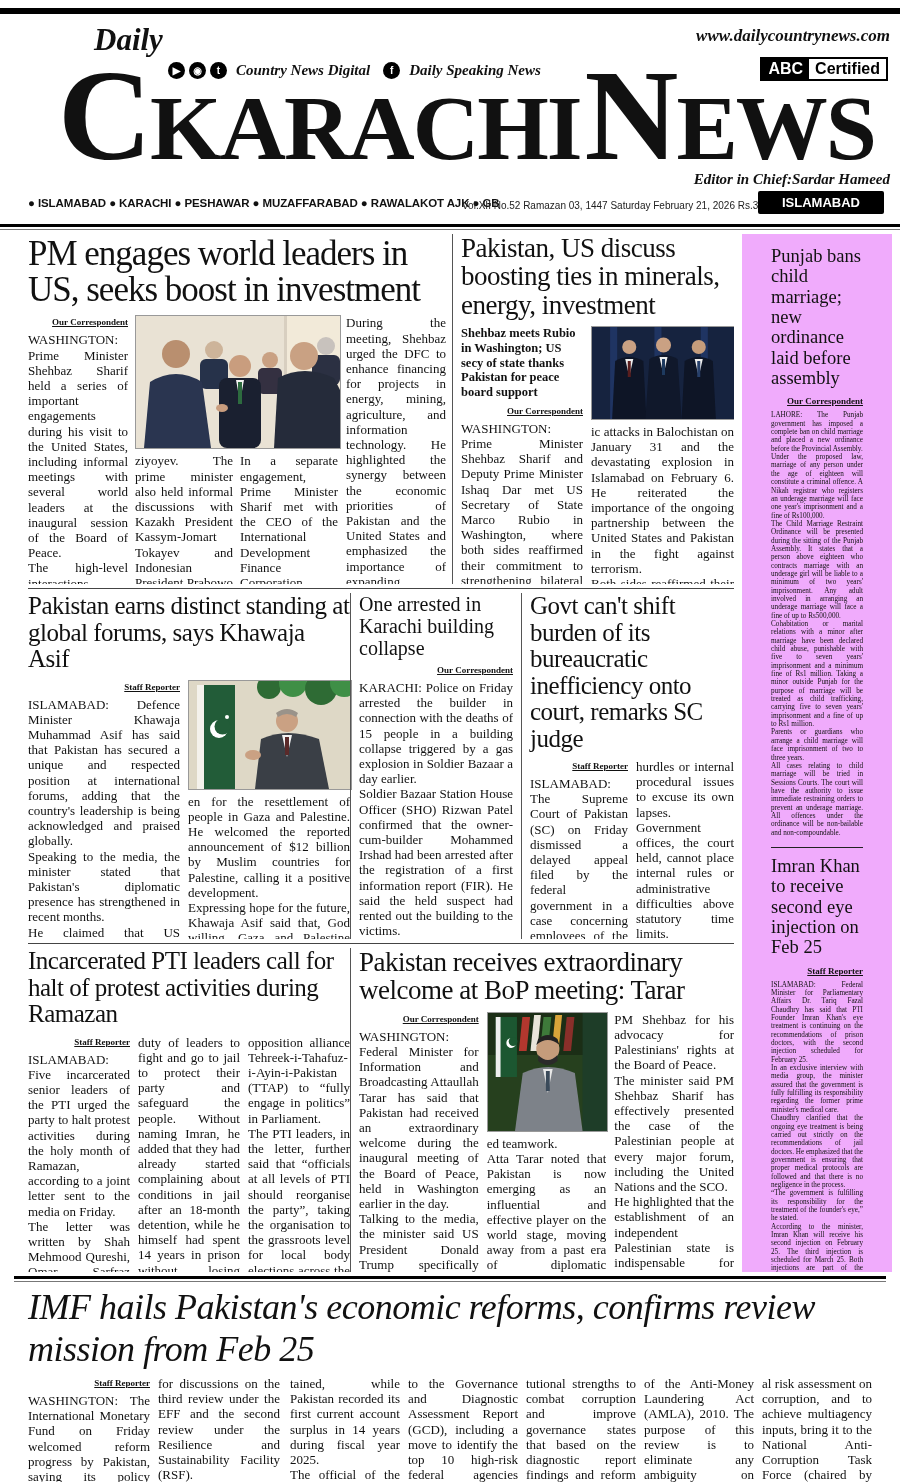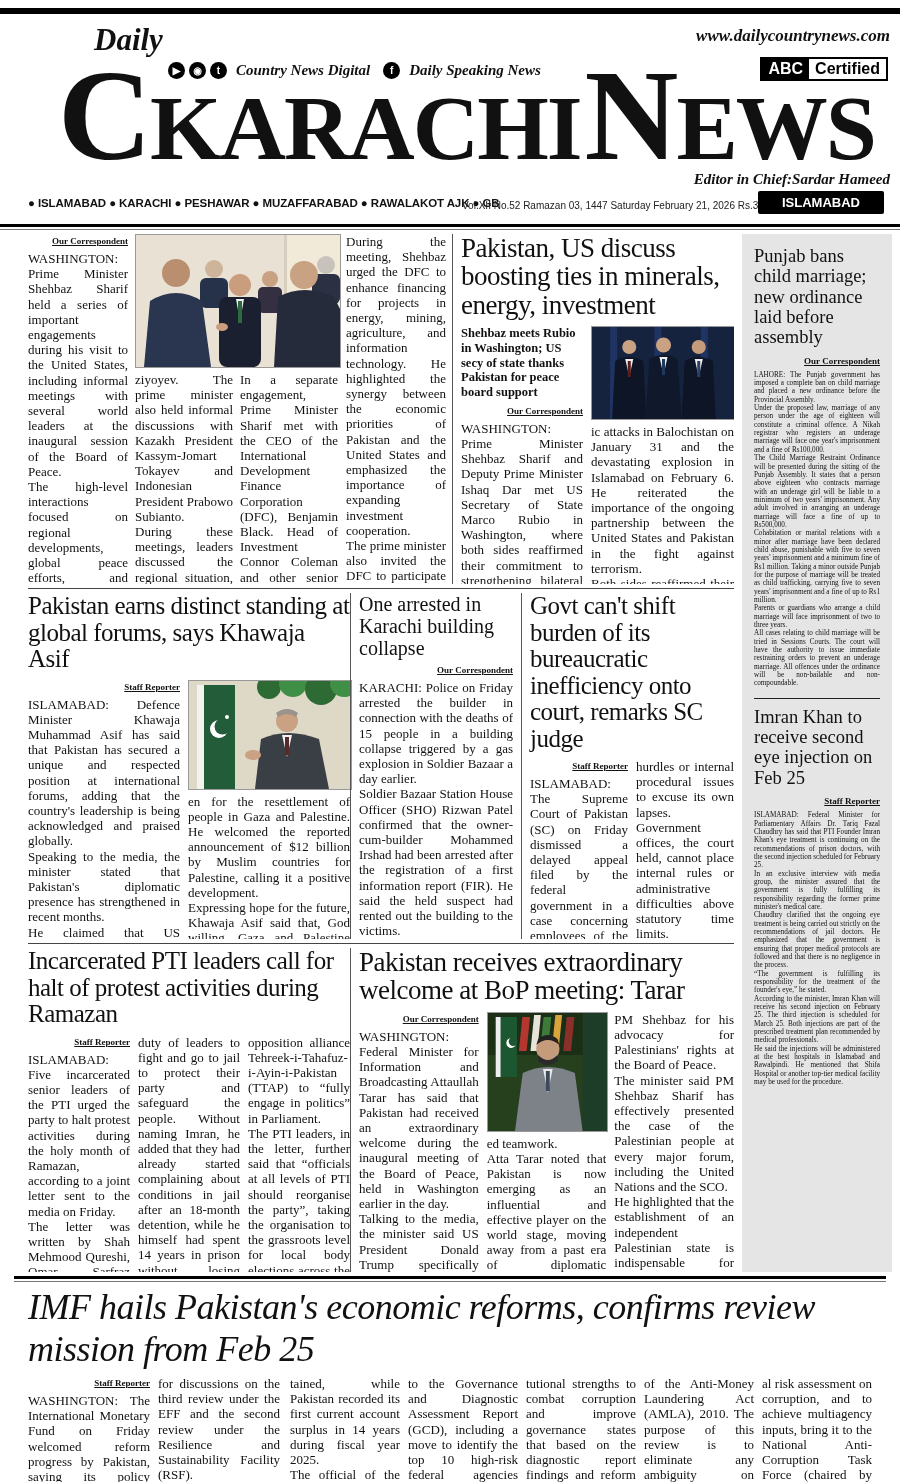--- a/index.html
+++ b/index.html
@@ -25,21 +25,21 @@
   .cities{position:absolute;left:28px;top:197px;font:bold 11.5px "Liberation Sans",sans-serif;letter-spacing:-0.1px;}
   .issue{position:absolute;left:462px;top:200px;font:10px "Liberation Sans",sans-serif;color:#222;white-space:nowrap;}
   .city-badge{position:absolute;right:16px;top:191px;background:#000;color:#fff;
               font:bold 13px "Liberation Sans",sans-serif;padding:4px 24px;border-radius:2px;}
   .rule3{height:3px;background:#000;}
   .rule-gap{height:2px;}
   .rule1{height:1px;background:#777;}
   
   .content{display:flex;padding:4px 8px 0 28px;gap:8px;height:1042px;box-sizing:border-box;}
   .main-left{width:706px;flex:none;}
-  .sidebar{flex:1;background:#e5e5e5;padding:8px 12px;box-sizing:border-box;overflow:hidden;}
+  .sidebar{flex:1;background:#f0abfc;padding:8px 29px;box-sizing:border-box;overflow:hidden;}
   .band{display:flex;overflow:hidden;}
   .band-a{height:350px;}
   .band-b{height:346px;}
   .band-c{height:324px;}
   .band-rule{border-top:1px solid #444;margin:4px 0;}
   h1,h2,h3{font-weight:normal;margin:0;}
   .hl-xl{font-size:35px;line-height:1.02;letter-spacing:-1px;margin:2px 0 8px;}
   .hl-lg{font-size:27px;line-height:1.05;letter-spacing:-0.5px;margin:0 0 7px;}
   .hl-md{font-size:25px;line-height:1.06;letter-spacing:-0.5px;margin:0 0 7px;font-family:Liberation Serif, serif;}
   .hl-sm{font-size:19px;line-height:1.1;margin:0 0 6px;}
@@ -124,20 +124,21 @@
   </header>
   <div class="rule3"></div>
   <div class="rule-gap"></div>
   <div class="rule1"></div>
 
   <div class="content">
     <div class="main-left">
 
       <div class="band band-a">
         <article class="art-pm">
+          <h1 class="hl-xl">PM engages world leaders in US, seeks boost in investment</h1>
           <div class="pm-body">
             <div class="pm-c">
               <div class="byline">Our Correspondent</div>
               <div class="body-txt">WASHINGTON: Prime Minister Shehbaz Sharif held a series of important engagements during his visit to the United States, including informal meetings with several world leaders at the inaugural session of the Board of Peace.
 The high-level interactions focused on regional developments, global peace efforts, and expanding mutual cooperation. Prime Minister Sharif is in Washington at the invitation of US President Donald Trump to attend the inaugural session of the Board of Peace. On the sidelines of the session, the prime minister held informal meetings with a number of prominent leaders.
 He met with Bahrain's King Hamad bin Isa Al Khalifa, Azerbaijani President Ilham Aliyev, and Uzbekistan's President Shavkat Mir-</div>
             </div>
             <div class="pm-mid">
               <svg class="photo" width="204" height="132" viewBox="0 0 204 132" preserveAspectRatio="none">
                 <rect width="204" height="132" fill="#e9e2d4"></rect>

